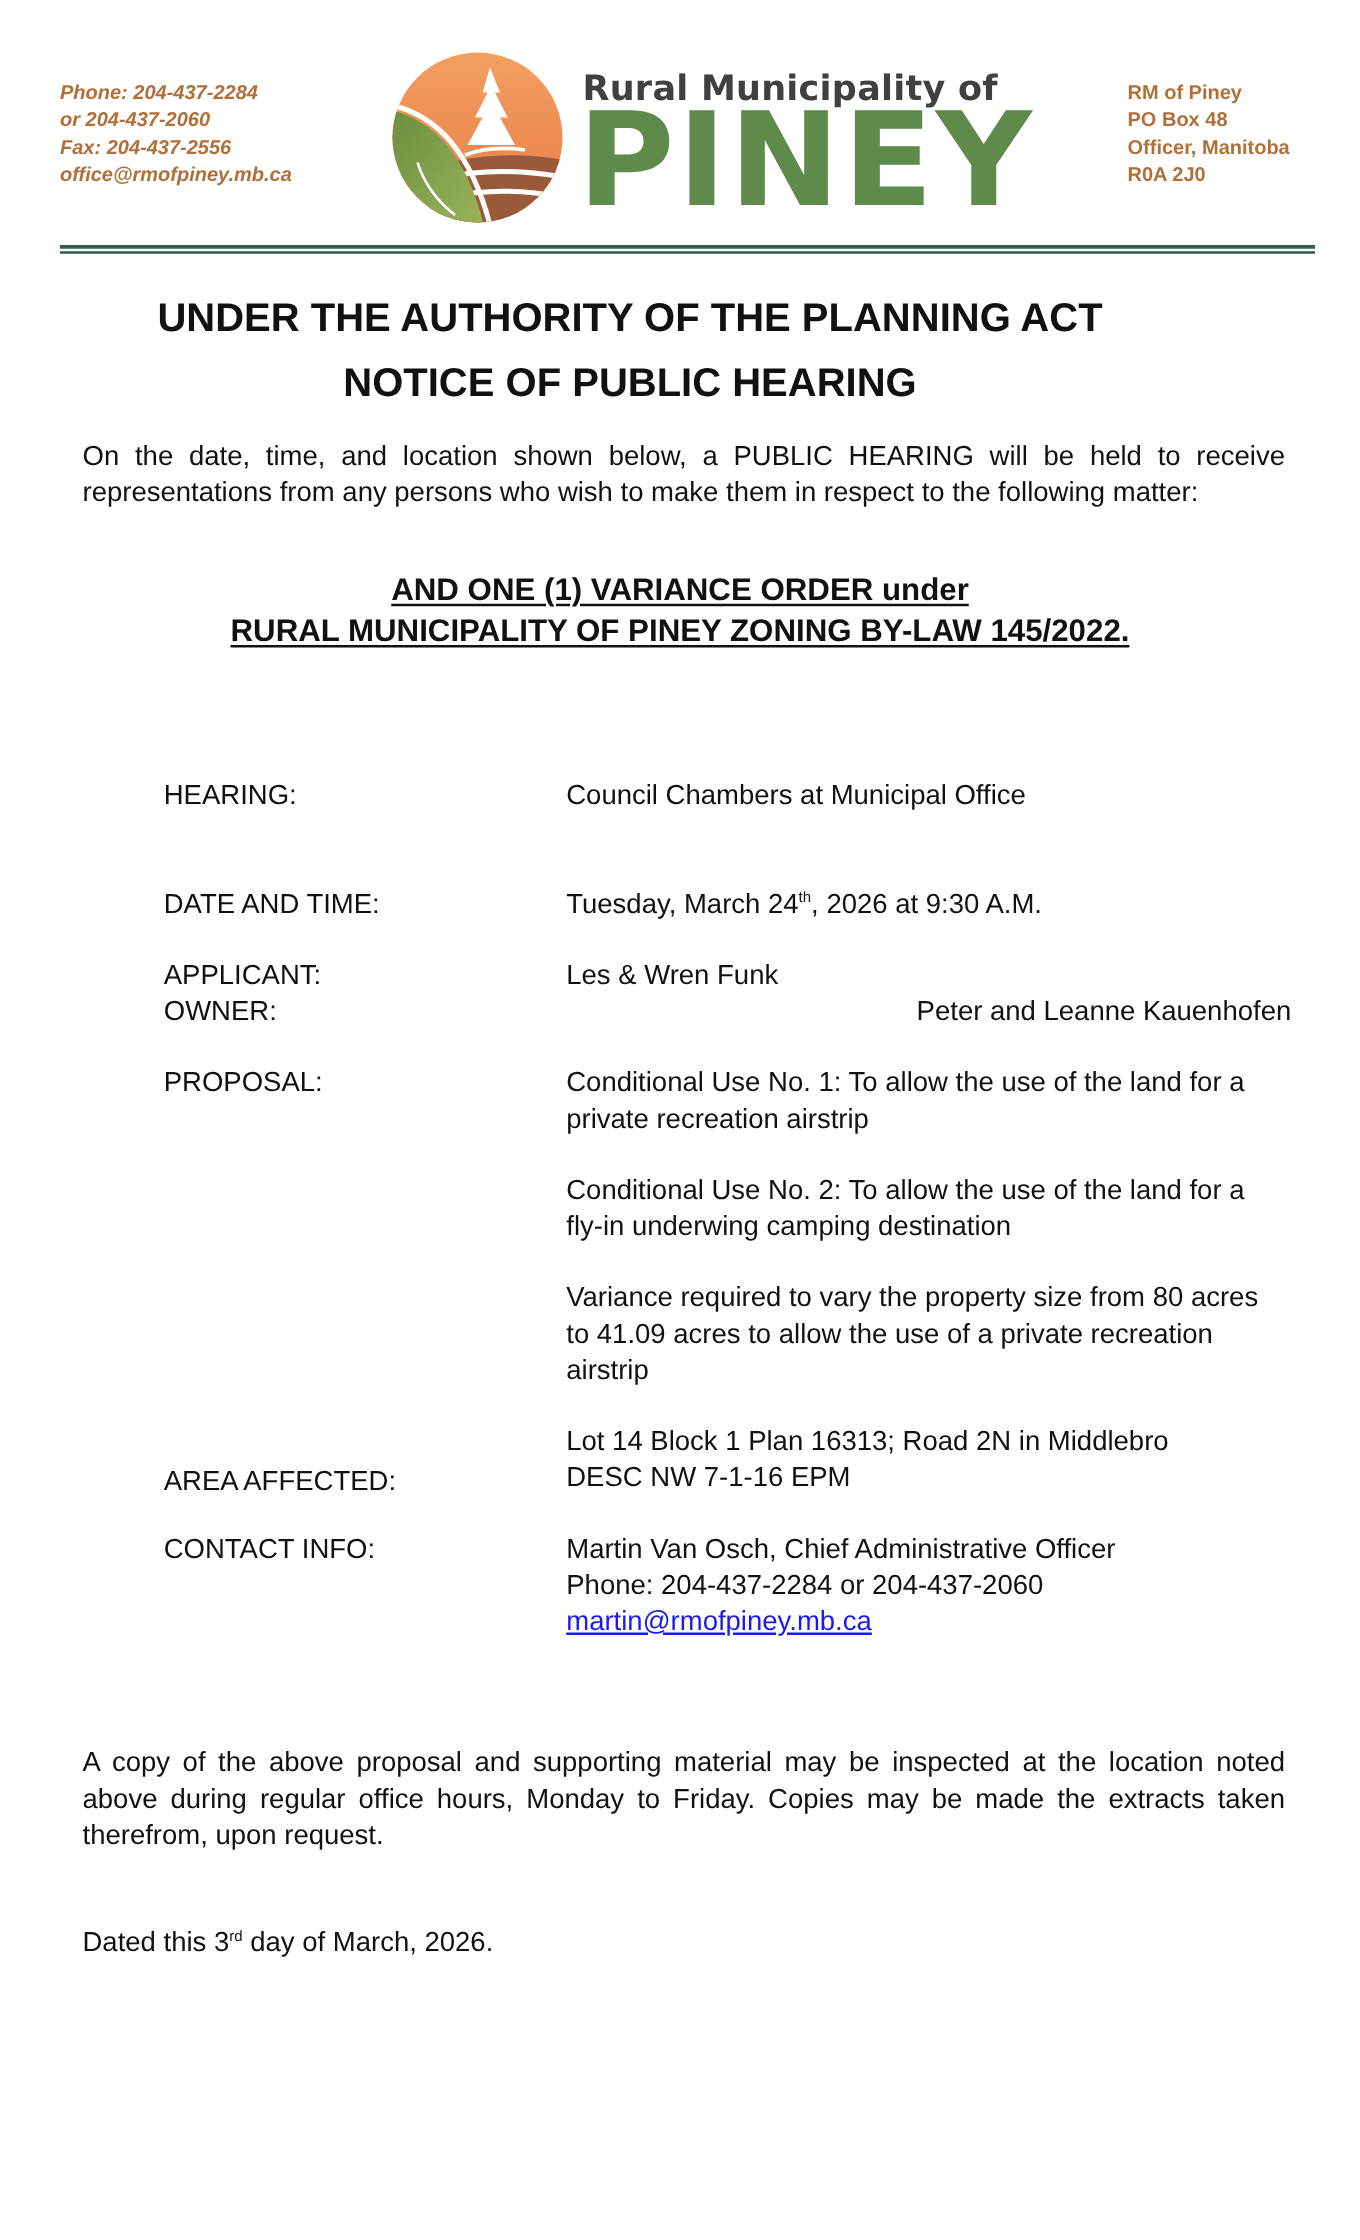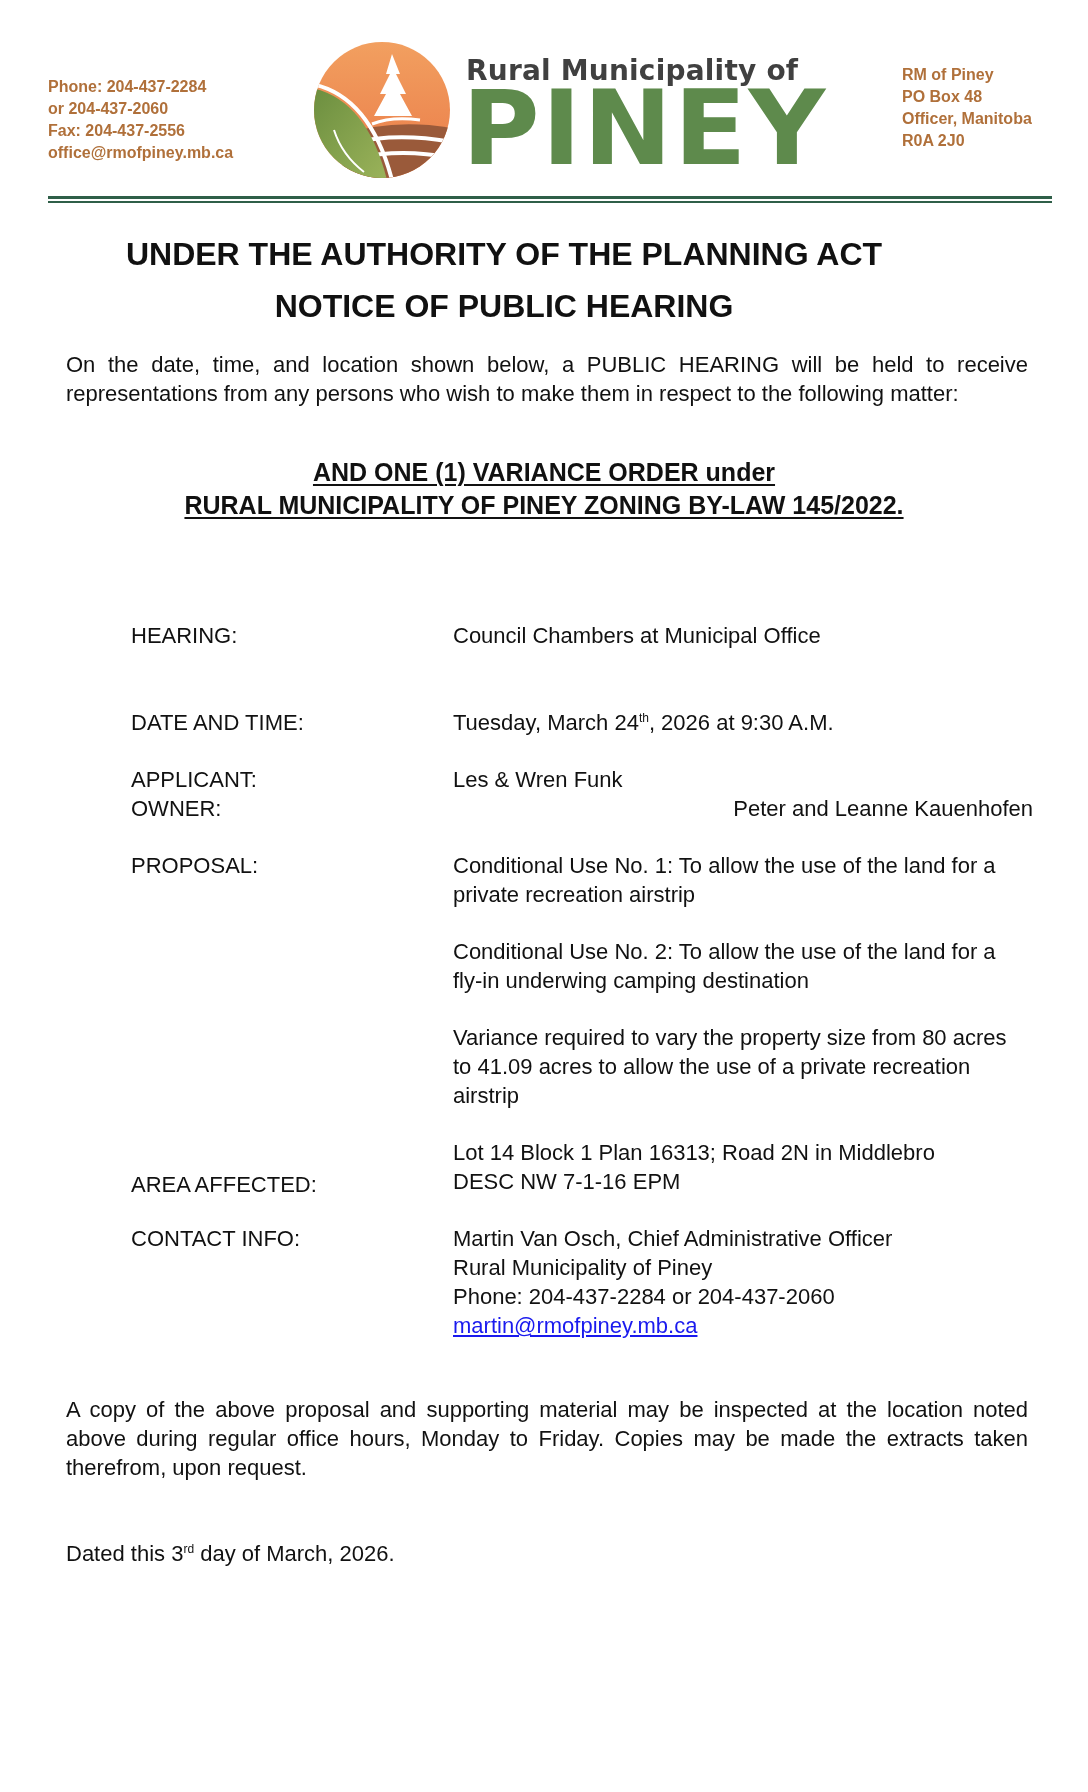--- a/index.html
+++ b/index.html
@@ -1,21 +1,21 @@
 <!DOCTYPE html>
 <html><head>
 <meta charset="utf-8">
 <style>
   html, body { margin:0; padding:0; background:#ffffff; }
   body { width:1088px; height:1792px; position:relative; overflow:hidden;
          font-family:"Liberation Sans", sans-serif; color:#111; }
   .abs { position:absolute; }
   .contact-left, .contact-right { font-family:"Liberation Sans", sans-serif; font-weight:bold;
          color:#b0703a; font-size:16px; line-height:22px; }
-  .contact-left { left:48px; top:76px; }
+  .contact-left { left:48px; top:64px;font-style:italic; }
   .contact-right { left:902px; top:64px; }
   .logo-circle { left:312px; top:40px; width:140px; height:140px; }
   .logo-text-top { left:466px; top:54px; font-family:"DejaVu Sans", sans-serif; font-weight:bold;
          color:#404040; font-size:28px; letter-spacing:0.2px; }
   .logo-text-main { left:462px; top:78px; font-family:"DejaVu Sans", sans-serif; font-weight:bold;
          color:#5e8a4c; font-size:104px; line-height:100px; letter-spacing:2px; transform:scaleX(1.02); transform-origin:left; }
   .rule1 { left:48px; top:196px; width:1004px; height:3px; background:#2f5f48; }
   .rule2 { left:48px; top:201px; width:1004px; height:2px; background:#2f5f48; }
   .title { left:0; width:1008px; text-align:center; font-weight:bold; font-size:32px; }
   .para { left:66px; width:962px; font-size:22px; line-height:29px; text-align:justify; }
@@ -105,20 +105,19 @@
 
 <div class="abs label" style="top:1170px;">AREA AFFECTED:</div>
 <div class="abs value" style="top:1138px;">
   <div>Lot 14 Block 1 Plan 16313; Road 2N in Middlebro</div>
   <div>DESC NW 7-1-16 EPM</div>
 </div>
 
 <div class="abs label" style="top:1224px;">CONTACT INFO:</div>
 <div class="abs value" style="top:1224px;">
   <div>Martin Van Osch, Chief Administrative Officer</div>
-  <div>Rural Municipality of Piney</div>
   <div>Phone: 204-437-2284 or 204-437-2060</div>
   <div><a class="email-link">martin@rmofpiney.mb.ca</a></div>
 </div>
 
 <div class="abs para" style="top:1395px;">A copy of the above proposal and supporting material may be inspected at the location noted above during regular office hours, Monday to Friday. Copies may be made the extracts taken therefrom, upon request.</div>
 
 <div class="abs para" style="top:1539px;"><span>Dated this 3</span><sup>rd</sup><span> day of March, 2026.</span></div>
 
 </body></html>

